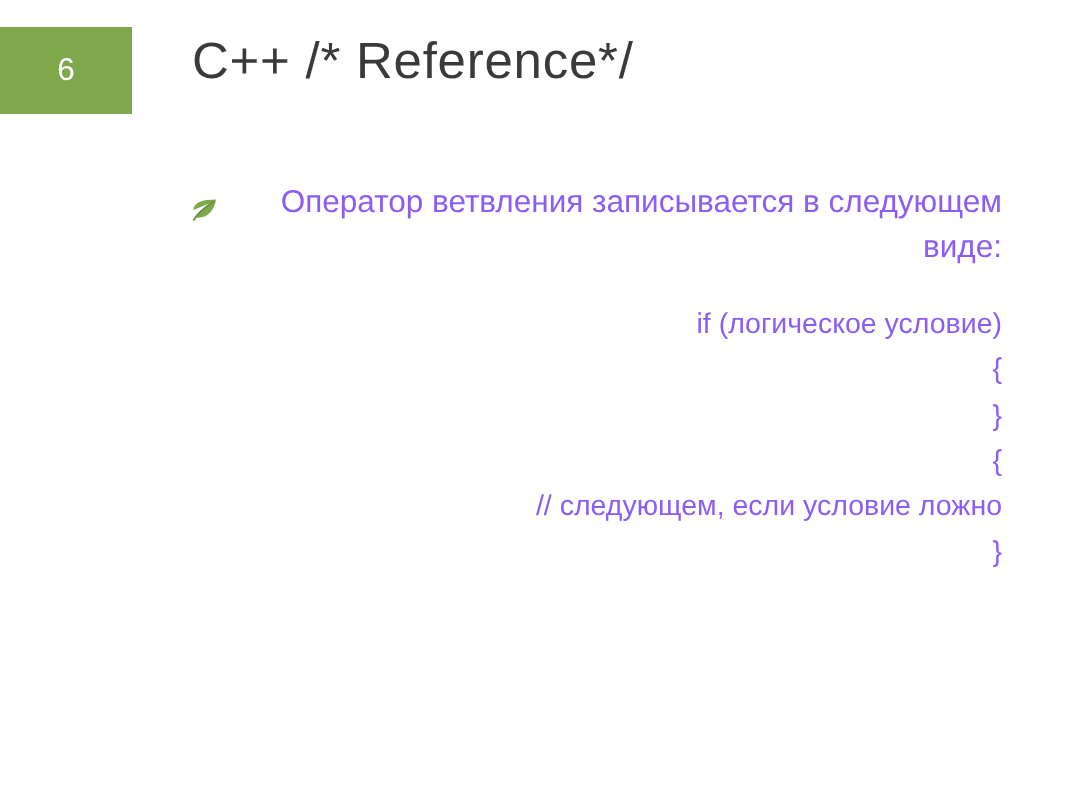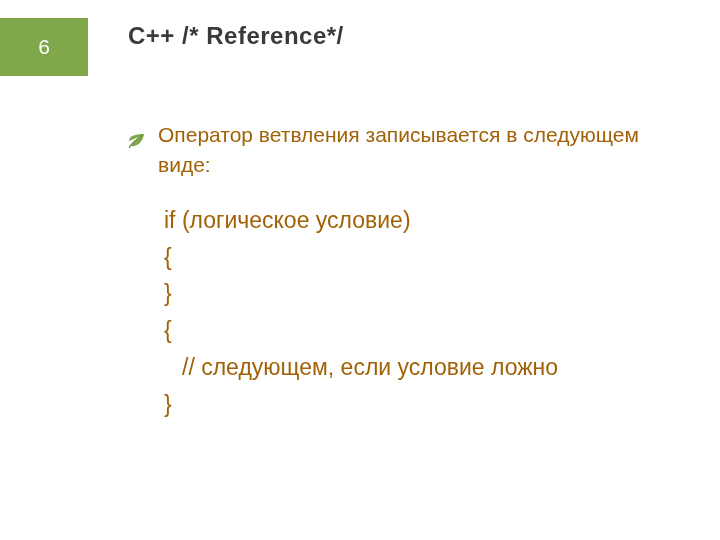--- a/index.html
+++ b/index.html
@@ -22,51 +22,52 @@
     display: flex;
     align-items: center;
     justify-content: center;
     font-size: 21px;
     font-weight: 300;
   }
   .title {
     position: absolute;
     left: 128px;
     top: 22px;
-    font-size: 24px;
-    font-weight: 700;
+    font-size: 34px;
+    font-weight: 400;
     color: #3a3a3a;
     letter-spacing: 0.5px;
   }
   .content {
     position: absolute;
     left: 128px;
     top: 120px;
     width: 540px;
-    color: #a16207;
+    color: #8b5cf6;
     font-size: 21px;
     line-height: 1.45;
+    text-align: right;
   }
   .bullet-row {
     display: flex;
     align-items: flex-start;
     margin-bottom: 8px;
   }
   .leaf-icon {
     flex: 0 0 auto;
     margin-top: 7px;
     margin-right: 12px;
   }
   .bullet-text {
     flex: 1;
   }
   .code-block {
     margin-left: 36px;
     margin-top: 21px;
-    font-size: 23px;
+    font-size: 19px;
     line-height: 1.6;
   }
   .code-line { white-space: pre; }
   .indent1 { padding-left: 18px; }
 </style>
 </head>
 <body>
 
 <div class="page-number-badge">
   <span>6</span>

